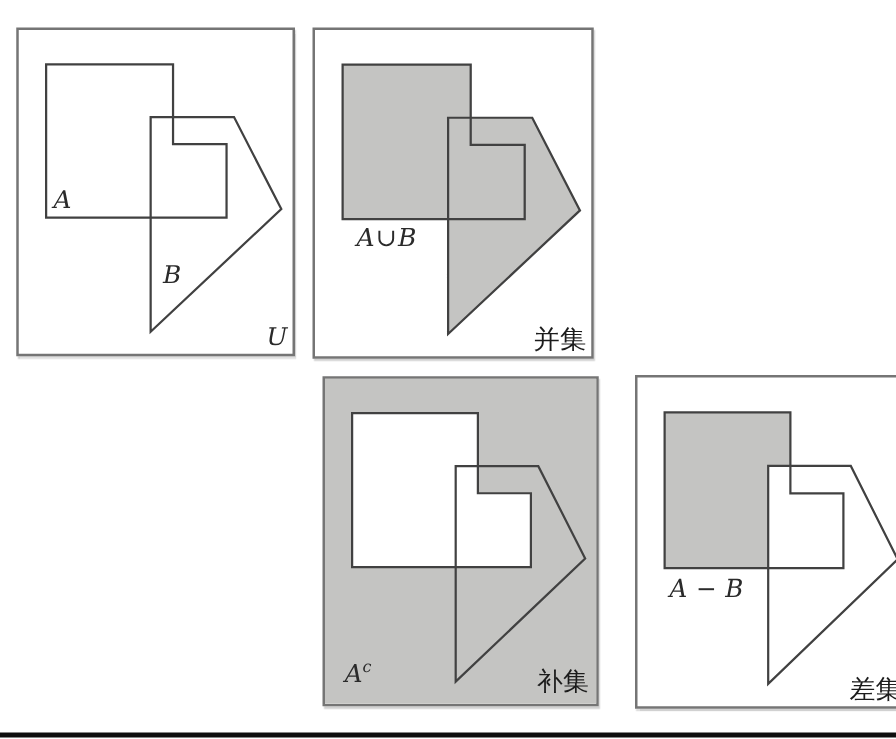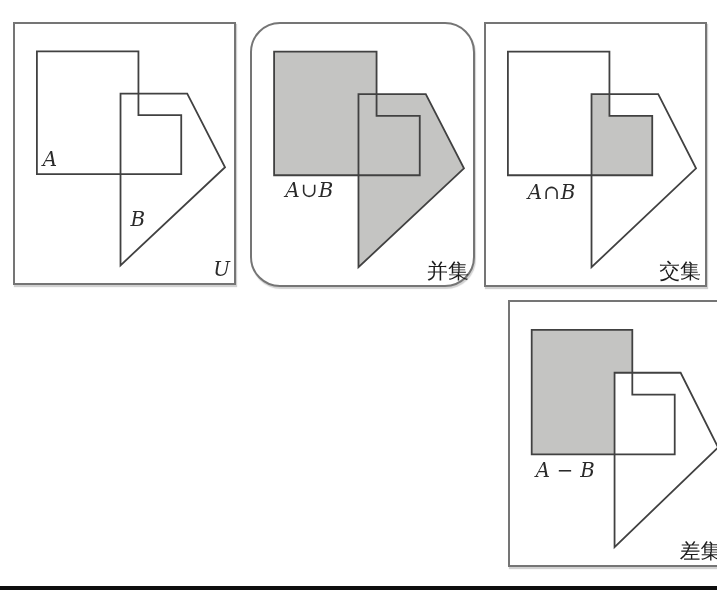--- a/index.html
+++ b/index.html
@@ -39,44 +39,45 @@
   <div class="panel" id="panel-universe" style="border-color: rgb(117, 117, 117);">
     <svg viewBox="0 0 220 264" preserveAspectRatio="none">
       <polygon points="22,28 124,28 124,93 167,93 167,153 22,153" fill="none" stroke-width="1.8" stroke="#414141"></polygon>
       <polygon points="106,71 173,71 211,146 106,246" fill="none" stroke-width="1.8" stroke="#414141"></polygon>
       <text class="math-text" x="28" y="145" font-style="italic" fill="#2a2a2a">A</text>
       <text class="math-text" x="116" y="206" font-style="italic" fill="#2a2a2a">B</text>
       <text class="math-text" x="216" y="257" text-anchor="end" font-style="italic" fill="#2a2a2a">U</text>
     </svg>
   </div>
 
-  <div class="panel" id="panel-union" style="border-color: rgb(117, 117, 117); border-radius: 30px;">
+  <div class="panel" id="panel-union" style="border-color: rgb(117, 117, 117);">
     <svg viewBox="0 0 220 264" preserveAspectRatio="none">
       <polygon points="22,28 124,28 124,71 173,71 211,146 106,246 106,153 22,153" stroke="none" fill="#c4c4c2"></polygon>
       <polygon points="22,28 124,28 124,93 167,93 167,153 22,153" fill="none" stroke-width="1.8" stroke="#414141"></polygon>
       <polygon points="106,71 173,71 211,146 106,246" fill="none" stroke-width="1.8" stroke="#414141"></polygon>
       <text class="math-text" x="33" y="175" fill="#2a2a2a">
         <tspan font-style="italic">A</tspan><tspan dx="1">∪</tspan><tspan dx="1" font-style="italic">B</tspan>
       </text>
       <text class="cjk-caption" x="216" y="257" text-anchor="end" fill="#1c1c1c">并集</text>
     </svg>
   </div>
 
-  <div class="panel" id="panel-intersection" style="border-color: rgb(117, 117, 117);">
+
+  <div class="panel" id="panel-complement" style="border-color: rgb(117, 117, 117);">
     <svg viewBox="0 0 220 264" preserveAspectRatio="none">
-      <polygon points="106,71 124,71 124,93 167,93 167,153 106,153" stroke="none" fill="#c4c4c2"></polygon>
+      <rect x="0" y="0" width="220" height="264" stroke="none" fill="#c4c4c2"></rect>
+      <polygon points="22,28 124,28 124,93 167,93 167,153 22,153" fill="#ffffff" stroke="none"></polygon>
       <polygon points="22,28 124,28 124,93 167,93 167,153 22,153" fill="none" stroke-width="1.8" stroke="#414141"></polygon>
       <polygon points="106,71 173,71 211,146 106,246" fill="none" stroke-width="1.8" stroke="#414141"></polygon>
-      <text class="math-text" x="42" y="177" fill="#2a2a2a">
-        <tspan font-style="italic">A</tspan><tspan dx="1">∩</tspan><tspan dx="1" font-style="italic">B</tspan>
+      <text class="math-text" x="16" y="246" fill="#2a2a2a">
+        <tspan font-style="italic">A</tspan><tspan dy="-8" font-size="13" font-style="italic">c</tspan>
       </text>
-      <text class="cjk-caption" x="216" y="257" text-anchor="end" fill="#1c1c1c">交集</text>
+      <text class="cjk-caption" x="214" y="253" text-anchor="end" fill="#1c1c1c">补集</text>
     </svg>
   </div>
-
 
   <div class="panel" id="panel-difference" style="border-color: rgb(117, 117, 117); margin-left: 16px;">
     <svg viewBox="0 0 220 264" preserveAspectRatio="none">
       <polygon points="22,28 124,28 124,71 106,71 106,153 22,153" stroke="none" fill="#c4c4c2"></polygon>
       <polygon points="22,28 124,28 124,93 167,93 167,153 22,153" fill="none" stroke-width="1.8" stroke="#414141"></polygon>
       <polygon points="106,71 173,71 211,146 106,246" fill="none" stroke-width="1.8" stroke="#414141"></polygon>
       <text class="math-text" x="26" y="176" fill="#2a2a2a">
         <tspan font-style="italic">A</tspan><tspan dx="7">−</tspan><tspan dx="7" font-style="italic">B</tspan>
       </text>
       <text class="cjk-caption" x="214" y="257" text-anchor="end" fill="#1c1c1c">差集</text>

